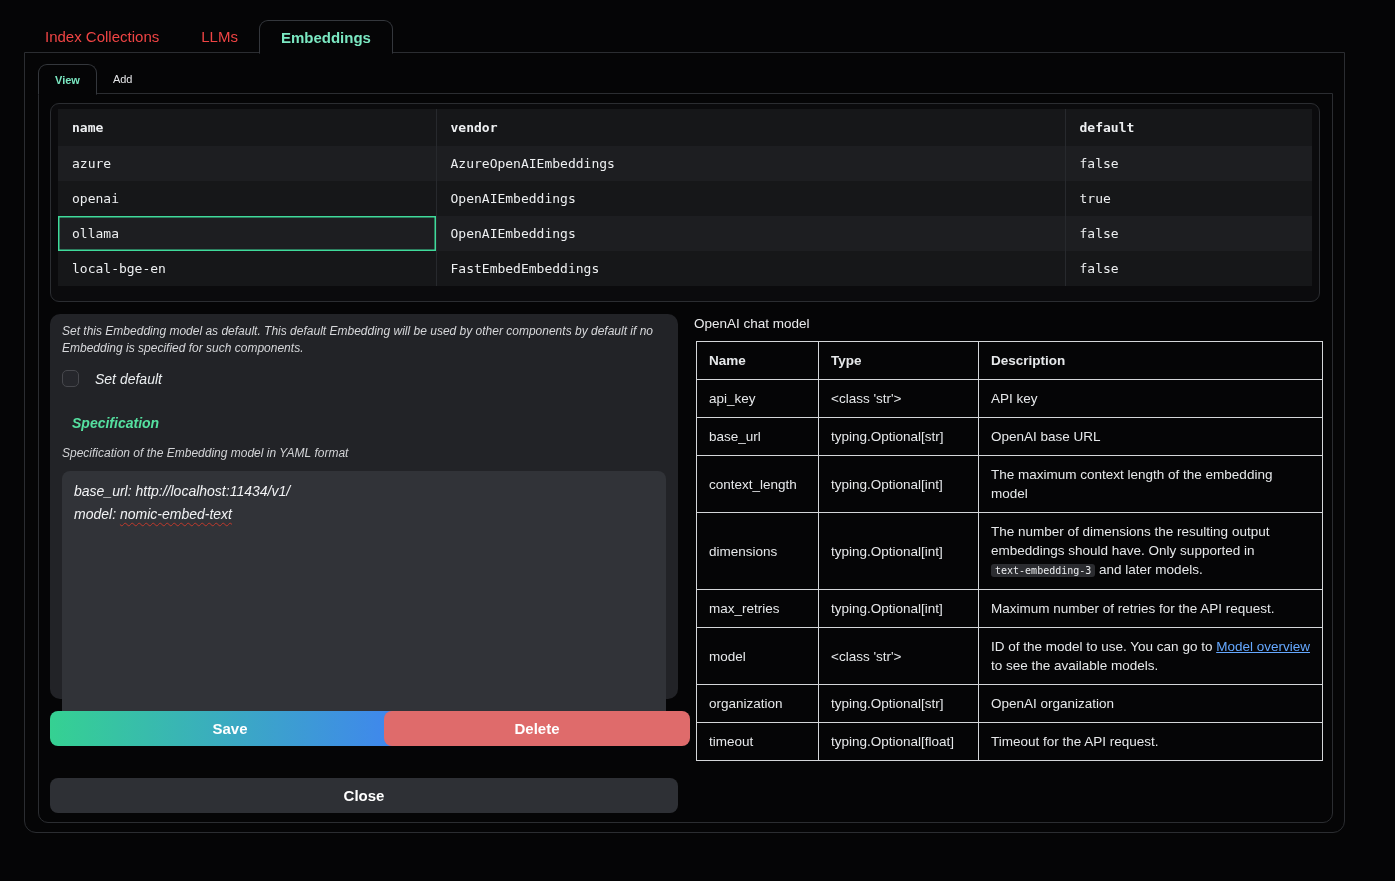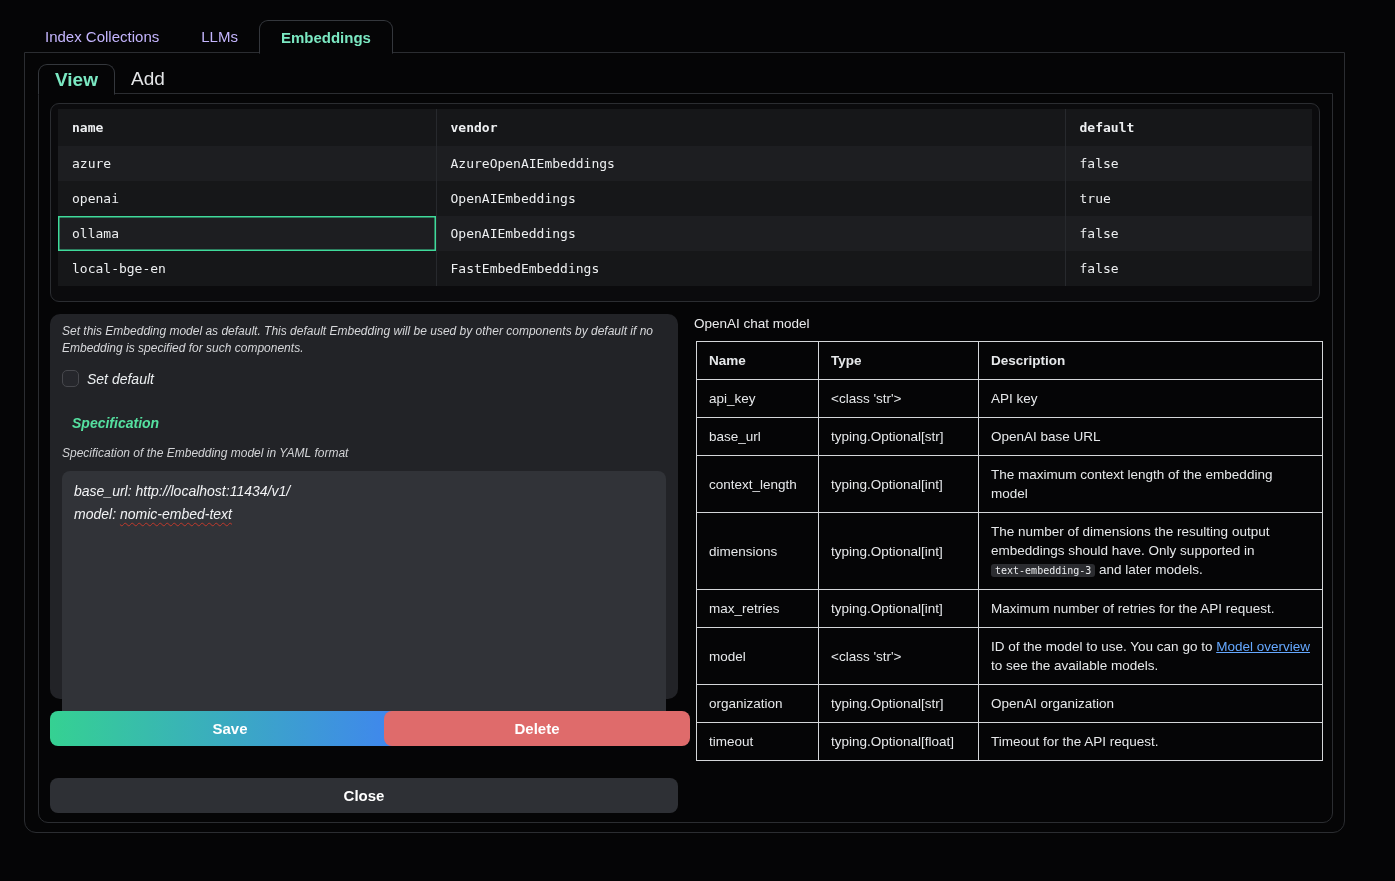--- a/index.html
+++ b/index.html
@@ -2,31 +2,31 @@
 <html style="--accent: #7be8c2; --green-heading: #55e0a0; --selected-border: #3fdb9b; --save-from: #35d192; --save-to: #4083f2; --delete: #df6b6b; --link: #65a8ff;"><head>
 <meta charset="utf-8">
 <style>
   * { box-sizing: border-box; margin: 0; padding: 0; }
   html, body { width: 1395px; height: 881px; background: #050506; overflow: hidden; }
   body { font-family: "Liberation Sans", sans-serif; color: #e9eaec; }
   #root { position: relative; width: 1395px; height: 881px; }
 
   
   .top-tabbar { position: absolute; left: 24px; top: 20px; height: 33px; display: flex; align-items: stretch; z-index: 2; }
-  .top-tab { display: flex; align-items: center; padding: 0 21px; font-size: 15px; color: #c4b5fd; cursor: pointer; }
+  .top-tab { display: flex; align-items: center; padding: 0 21px; font-size: 15px; color: #ef4444; cursor: pointer; }
   .top-tab.active { color: var(--accent); font-weight: bold; background: #050506;
     border: 1px solid #34373c; border-bottom: 1px solid #050506; border-radius: 9px 9px 0 0; margin-bottom: -1px; }
 
   
   .outer-panel { position: absolute; left: 24px; top: 52px; width: 1321px; height: 781px;
     border: 1px solid #2b2d31; border-radius: 0 0 12px 12px; }
 
   
   .sub-tabbar { position: absolute; left: 13px; top: 11px; height: 30px; display: flex; align-items: stretch; z-index: 2; }
-  .sub-tab { display: flex; align-items: center; padding: 0 16px; font-size: 19px; color: #e4e5e7; cursor: pointer; }
+  .sub-tab { display: flex; align-items: center; padding: 0 16px; font-size: 11px; color: #e4e5e7; cursor: pointer; }
   .sub-tab.active { color: var(--accent); font-weight: bold; background: #050506;
     border: 1px solid #34373c; border-bottom: 1px solid #050506; border-radius: 9px 9px 0 0; margin-bottom: -1px; }
 
   
   .inner-panel { position: absolute; left: 13px; top: 40px; width: 1295px; height: 730px;
     border: 1px solid #2b2d31; border-radius: 0 0 10px 10px; }
 
   
   .emb-table-card { position: absolute; left: 11px; top: 9px; width: 1270px; height: 199px;
     background: #0b0b0d; border: 1px solid #2b2d31; border-radius: 9px; padding: 5px 7px; overflow: hidden; }
@@ -36,21 +36,21 @@
   .emb-table th { font-weight: bold; height: 37px; background: #161719; }
   .emb-table tr.odd td { background: #1d1e21; }
   .emb-table tr.even td { background: #161719; }
   .emb-table td.sel-cell { box-shadow: inset 0 0 0 1.5px var(--selected-border); }
   .col-name { width: 378px; } .col-vendor { width: 629px; } .col-default { width: auto; }
 
   
   .options-panel { position: absolute; left: 11px; top: 220px; width: 628px; height: 385px;
     background: #222327; border-radius: 10px; padding: 9px 12px; font-style: italic; }
   .desc { font-size: 12px; line-height: 17px; color: #d6d7da; max-width: 600px; }
-  .checkbox-row { display: flex; align-items: center; gap: 8px; margin-top: 13px; font-size: 14px; color: #eceff1; }
+  .checkbox-row { display: flex; align-items: center; gap: 16px; margin-top: 13px; font-size: 14px; color: #eceff1; }
   .checkbox { width: 17px; height: 17px; border: 1.5px solid #47484d; border-radius: 5px; background: #26272c; cursor: pointer; }
   .spec-heading { margin: 28px 0 0 10px; font-size: 14px; font-weight: bold; color: var(--green-heading); }
   .spec-subtext { margin-top: 15px; font-size: 12px; color: #d2d3d6; }
   .yaml-editor { position: relative; margin-top: 11px; width: 604px; height: 272px; background: #313338;
     border-radius: 8px; padding: 9px 12px; font-size: 14px; line-height: 23px; color: #f2f3f5; cursor: text; }
   .squiggle { text-decoration: underline; text-decoration-style: wavy; text-decoration-color: #c0392b; text-decoration-thickness: 1px; text-underline-offset: 3px; }
   .resize-handle { position: absolute; right: 4px; bottom: 4px; width: 10px; height: 10px; opacity: .8; }
 
   
   .btn { position: absolute; display: flex; align-items: center; justify-content: center;

